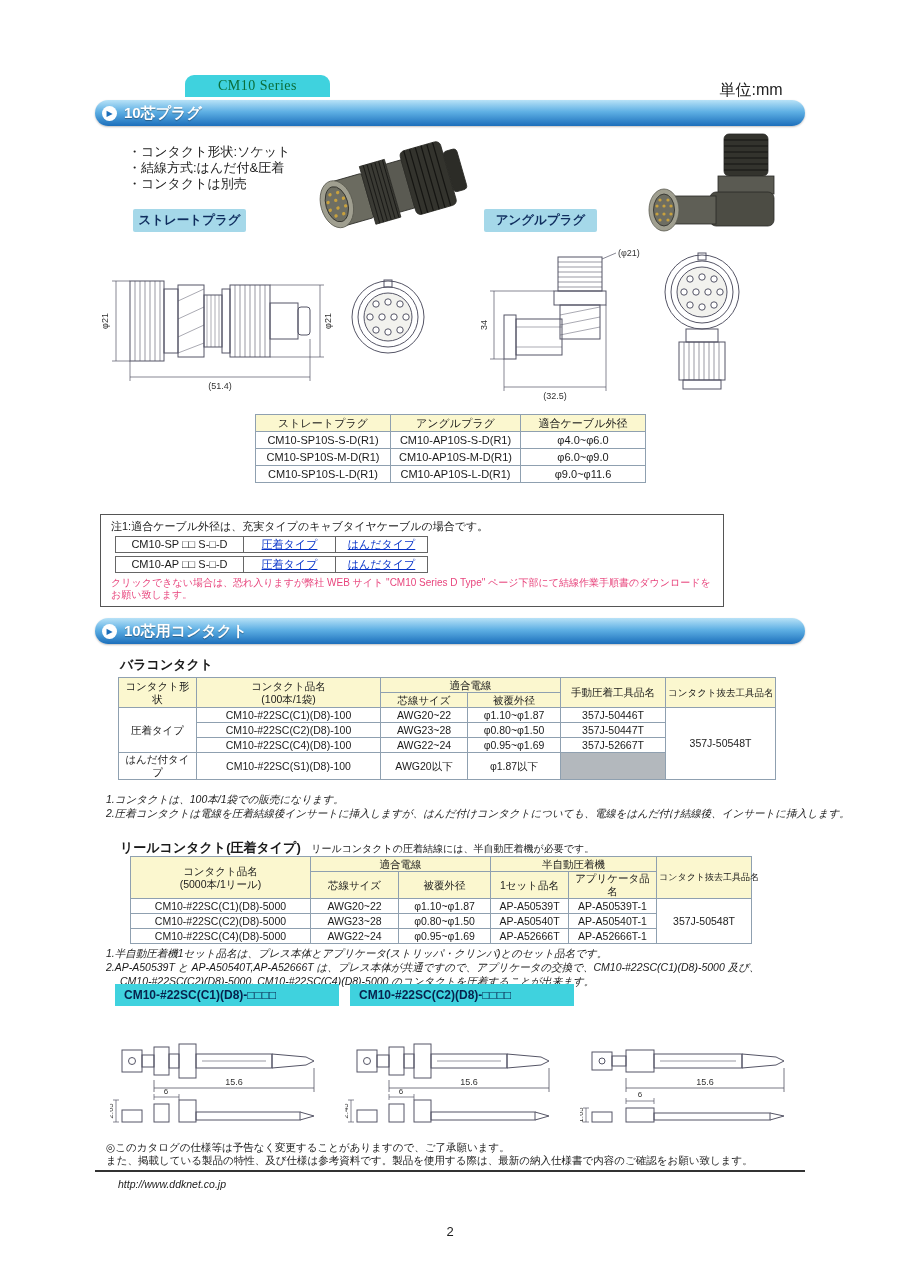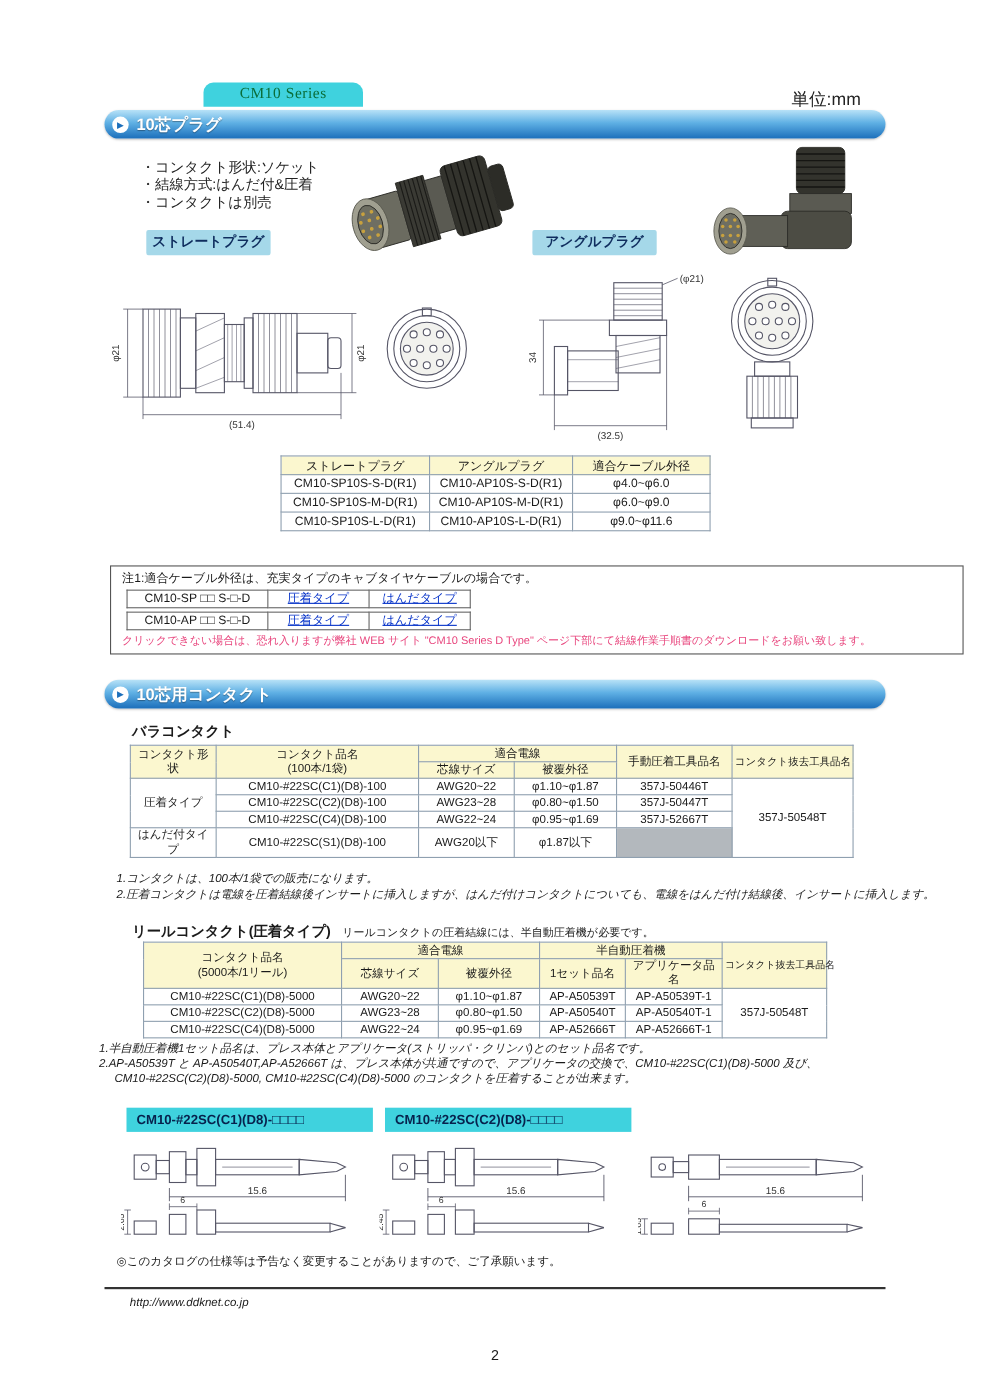--- a/index.html
+++ b/index.html
@@ -29,34 +29,34 @@
   .t1 th,.t1 td { border:1px solid #8fa0b0; text-align:center; height:17px; padding:0 2px; }
   .t1 th { background:#fbf7cf; font-weight:normal; }
 
   .t2,.t3 { font-size:10.5px; }
   .t2 th,.t2 td,.t3 th,.t3 td { border:1px solid #8fa0b0; text-align:center; padding:0 2px; height:15px; line-height:13px; }
   .t2 th,.t3 th { background:#fbf7cf; font-weight:normal; }
   .nowrap9 { white-space:nowrap; font-size:9.5px; }
   .nowrap85 { white-space:nowrap; font-size:9px; }
   .gray { background:#b3b8bd; }
 
-  .notes-box { left:100px; top:514px; width:776px; border:1px solid #555; padding:5px 10px; font-size:11px; line-height:13px; }
+  .notes-box { left:100px; top:514px; width:624px; border:1px solid #555; padding:5px 10px; font-size:11px; line-height:13px; }
   .link-table { font-size:11px; margin:3px 0 0 4px; table-layout:auto; }
   .link-table td { border:1px solid #666; text-align:center; padding:0; height:16px; }
   .link-table .model { width:128px; }
   .link-table .lk { width:92px; }
   a.doc-link { color:#0431c8; text-decoration:underline; cursor:pointer; }
   .red-note { color:#e8457d; font-size:10px; margin-top:4px; line-height:12px; }
 
   .sec-head { font-size:13px; font-weight:bold; }
   .sub-note { font-size:10px; font-weight:normal; margin-left:6px;text-align:center; }
   .small-notes { font-size:10.5px; line-height:14px;font-style:italic; }
   .indent { padding-left:14px; }
 
-  .cyan-label { top:1007px; width:224px; height:22px; background:#3fd2de; color:#07224d;
+  .cyan-label { top:984px; width:224px; height:22px; background:#3fd2de; color:#07224d;
     font-weight:bold; font-size:12px; display:flex; align-items:center; padding-left:9px; }
 
   .footer-notes { left:106px; top:1141px; font-size:10.5px; line-height:13px; }
   .footer-line { left:95px; top:1170px; width:710px; border-top:2px solid #333; height:0; }
   .url { left:118px; top:1178px; font-size:10.5px;font-style:italic; }
   .page-num { left:0; top:1224px; width:900px; text-align:center; font-size:13px; }
 
   svg text.dim { font-size:9px; fill:#333; font-family:"Liberation Sans","DejaVu Sans",sans-serif; }
   svg text.dim-s { font-size:8px; fill:#333; font-family:"Liberation Sans","DejaVu Sans",sans-serif; }
 </style>
@@ -411,21 +411,21 @@
       <tr>
         <td>CM10-#22SC(C4)(D8)-5000</td>
         <td>AWG22~24</td>
         <td>φ0.95~φ1.69</td>
         <td>AP-A52666T</td>
         <td>AP-A52666T-1</td>
       </tr>
     </tbody>
   </table>
 
-  <div class="abs small-notes" style="left:90px;top:946px">
+  <div class="abs small-notes" style="left:106px;top:946px">
     <div>1.半自動圧着機1セット品名は、プレス本体とアプリケータ(ストリッパ・クリンパ)とのセット品名です。</div>
     <div>2.AP-A50539T と AP-A50540T,AP-A52666T は、プレス本体が共通ですので、アプリケータの交換で、CM10-#22SC(C1)(D8)-5000 及び、</div>
     <div class="indent">CM10-#22SC(C2)(D8)-5000, CM10-#22SC(C4)(D8)-5000 のコンタクトを圧着することが出来ます。</div>
   </div>
 
   <div class="abs cyan-label" style="left:115px">CM10-#22SC(C1)(D8)-□□□□</div>
   <div class="abs cyan-label" style="left:350px">CM10-#22SC(C2)(D8)-□□□□</div>
 
   <svg class="abs" style="left:110px;top:1038px" width="220" height="100" viewBox="0 0 220 100">
     <g stroke="#556" fill="none" stroke-width="1">
@@ -533,18 +533,19 @@
       <line x1="3" y1="70" x2="9" y2="70"></line>
         <line x1="3" y1="84" x2="9" y2="84"></line>
         <line x1="6" y1="70" x2="6" y2="84"></line>
     </g>
     <text class="dim-s" x="60" y="59" text-anchor="middle">6</text>
     <text class="dim-s" transform="rotate(-90 3 77)" x="3" y="77" text-anchor="middle">1.65</text>
   </svg>
 
   <div class="abs footer-notes">
     <div>◎このカタログの仕様等は予告なく変更することがありますので、ご了承願います。</div>
+    <div>また、掲載している製品の特性、及び仕様は参考資料です。製品を使用する際は、最新の納入仕様書で内容のご確認をお願い致します。</div>
   </div>
   <div class="abs footer-line"></div>
   <div class="abs url">http://www.ddknet.co.jp</div>
   <div class="abs page-num">2</div>
 
 </div>
 
 </body></html>

